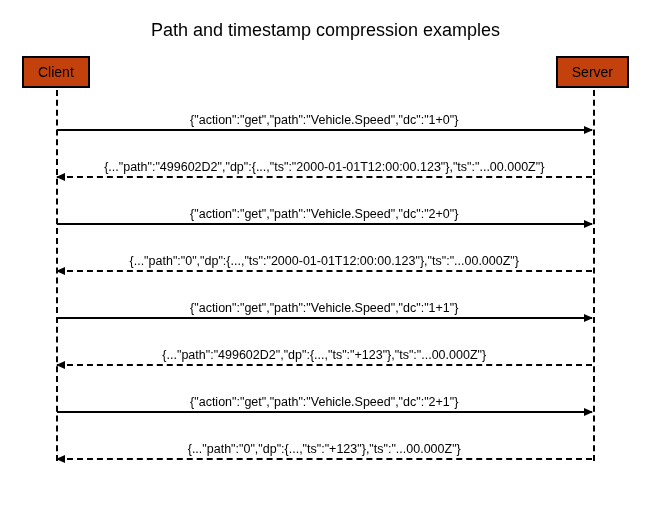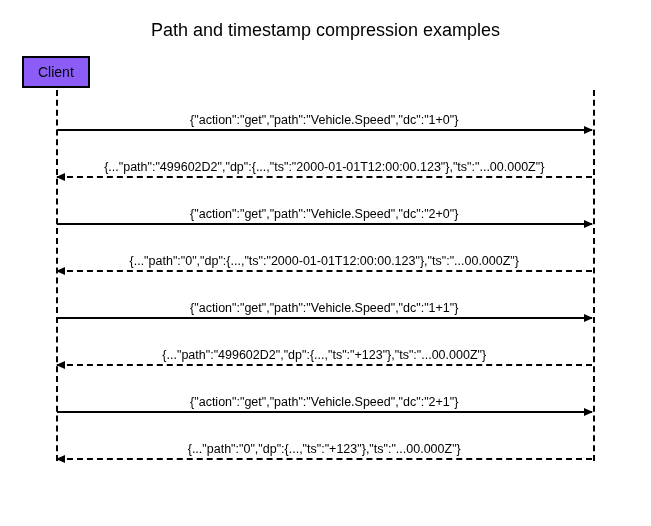--- a/index.html
+++ b/index.html
@@ -21,21 +21,21 @@
     left: 0;
     right: 0;
     text-align: center;
     font-size: 18px;
     font-weight: normal;
   }
   .actor-box {
     position: absolute;
     top: 56px;
     border: 2px solid #000;
-    background: #8b5cf6;
+    background: #c2410c;
     padding: 6px 14px;
     font-size: 14px;
   }
   .actor-left { left: 22px; }
   .actor-right { right: 22px; }
   .lifeline {
     position: absolute;
     top: 90px;
     bottom: 5px;
     width: 0;
@@ -80,20 +80,23 @@
 </style>
 </head>
 <body>
 
 <div class="stage">
 
   <div class="title">Path and timestamp compression examples</div>
 
   <div class="actor-box actor-left">
     <span>Client</span>
+  </div>
+  <div class="actor-box actor-right">
+    <span>Server</span>
   </div>
 
   <div id="life-left" class="lifeline" style="left: 56px;"></div>
   <div id="life-right" class="lifeline" style="left: 592.5px;"></div>
 
   <div class="msg" style="top: 113px; left: 57px; right: 59.5px;">
     <span class="label">{"action":"get","path":"Vehicle.Speed","dc":"1+0"}</span>
     <div class="line solid">
         <div class="arrow dir-right"></div>
       </div>

